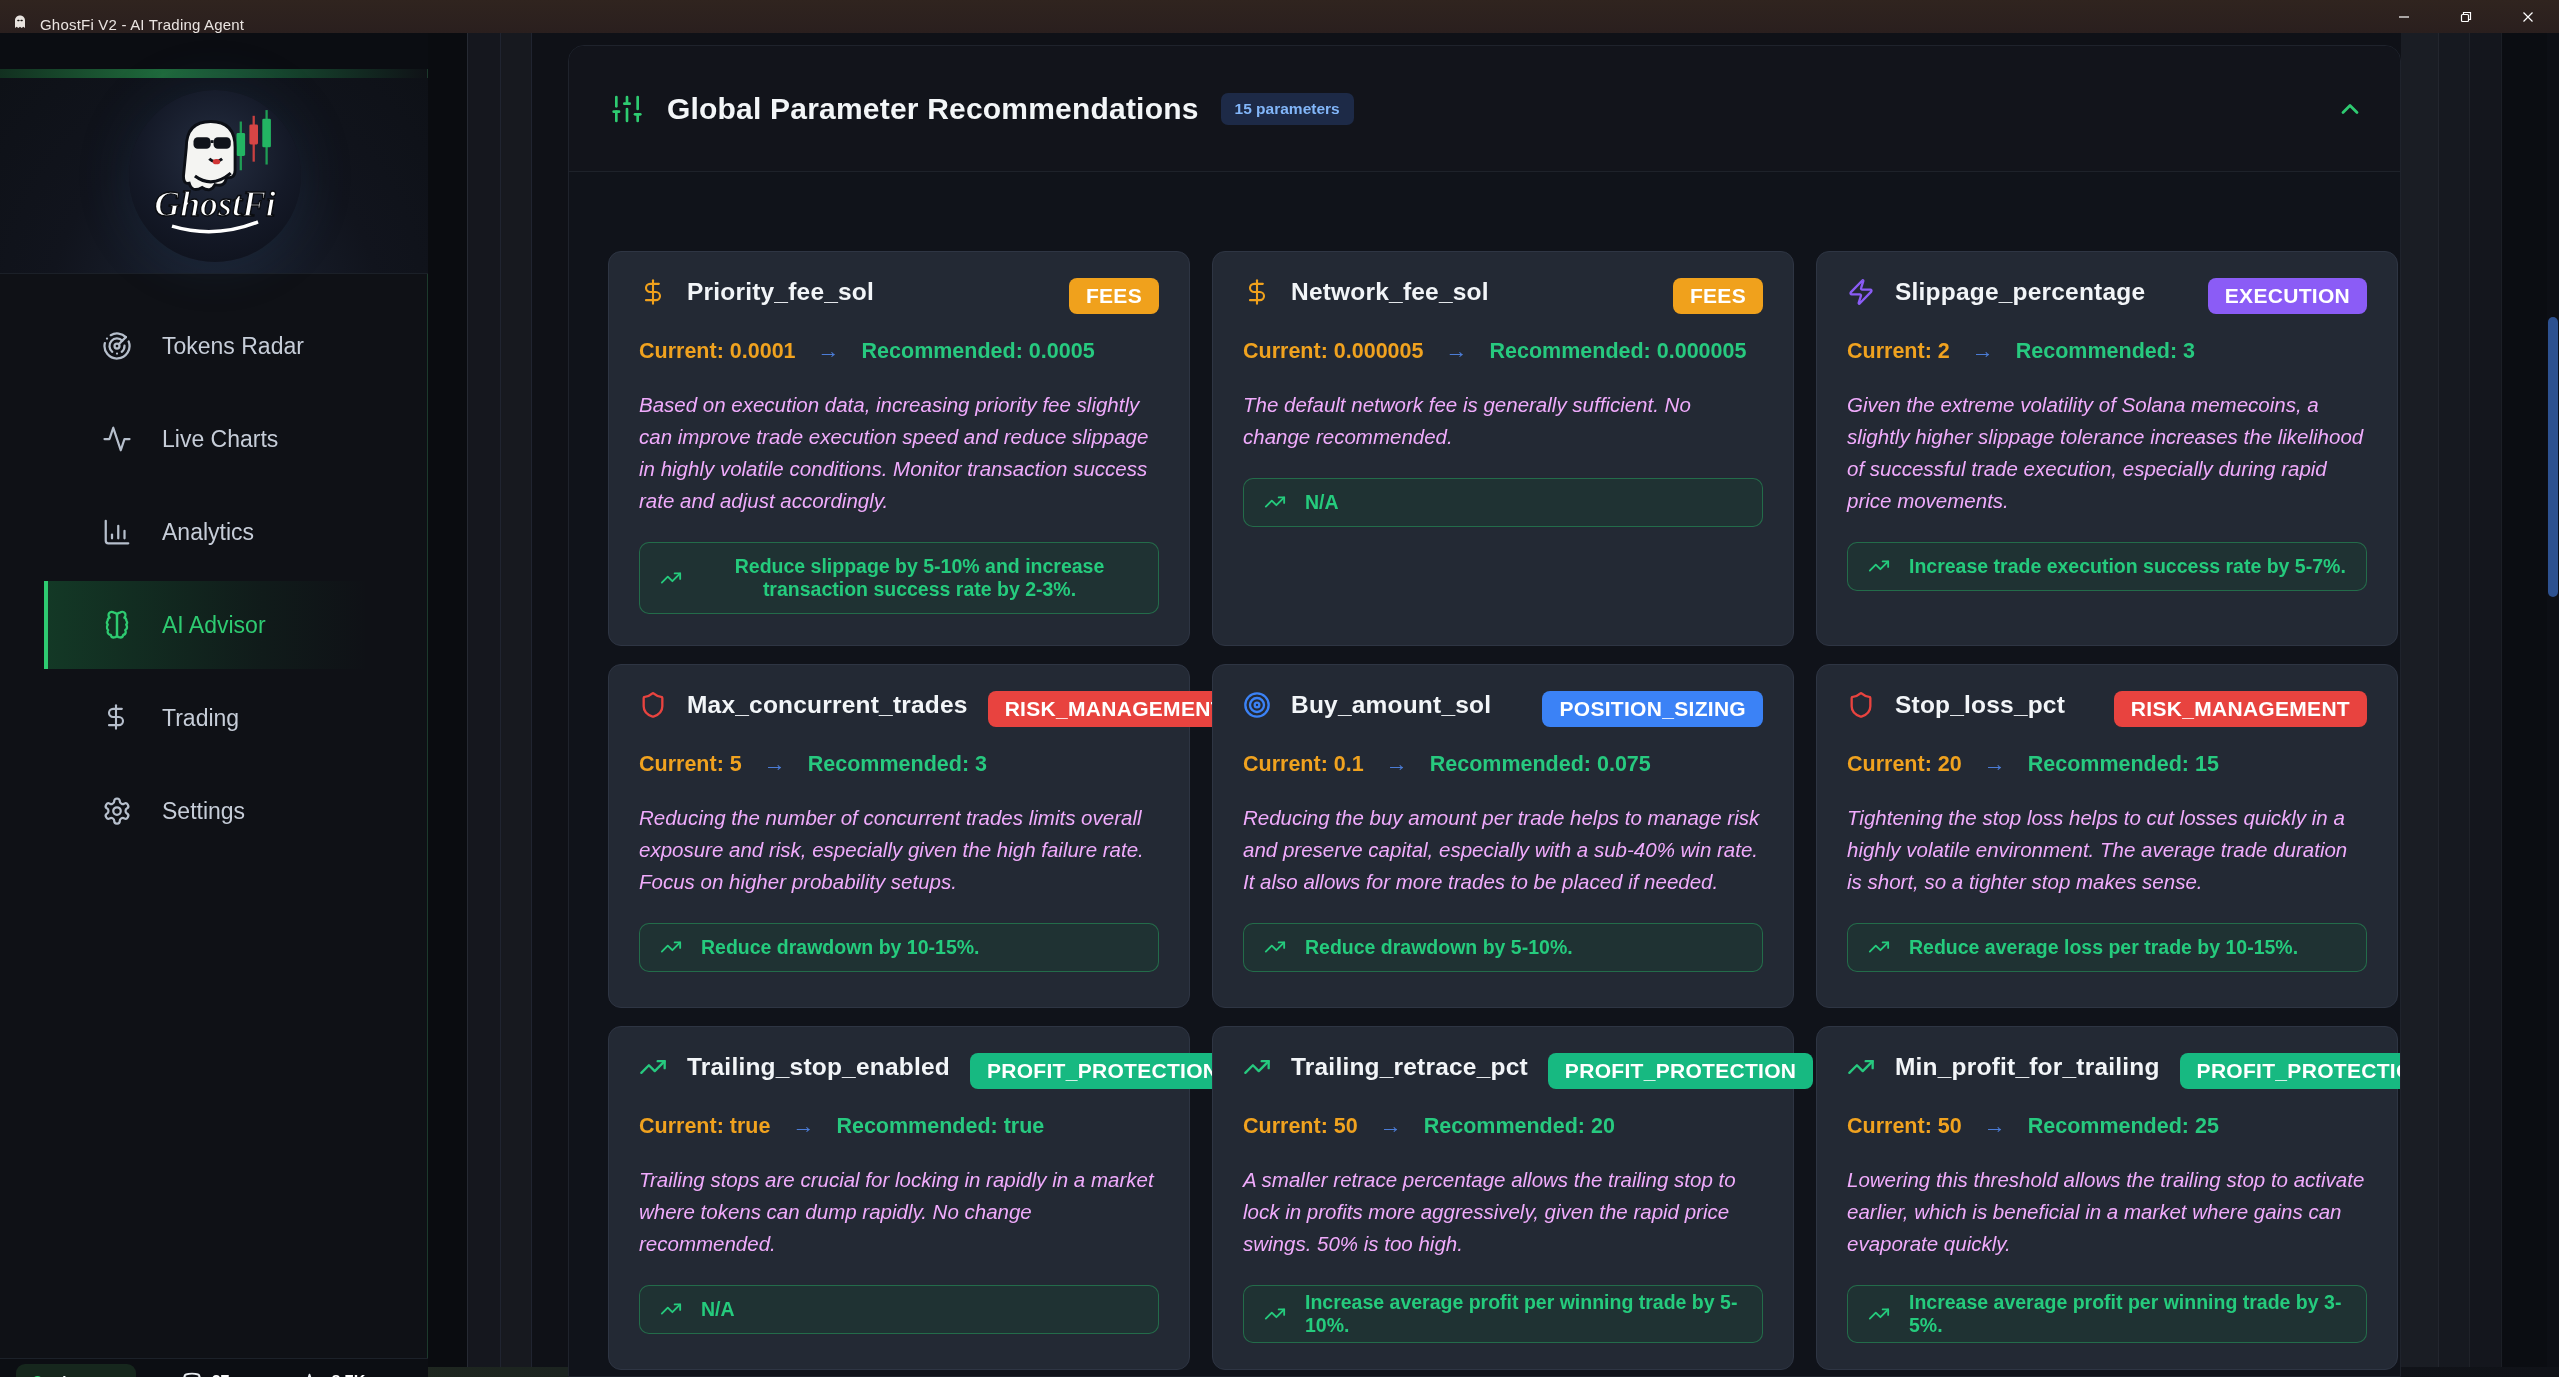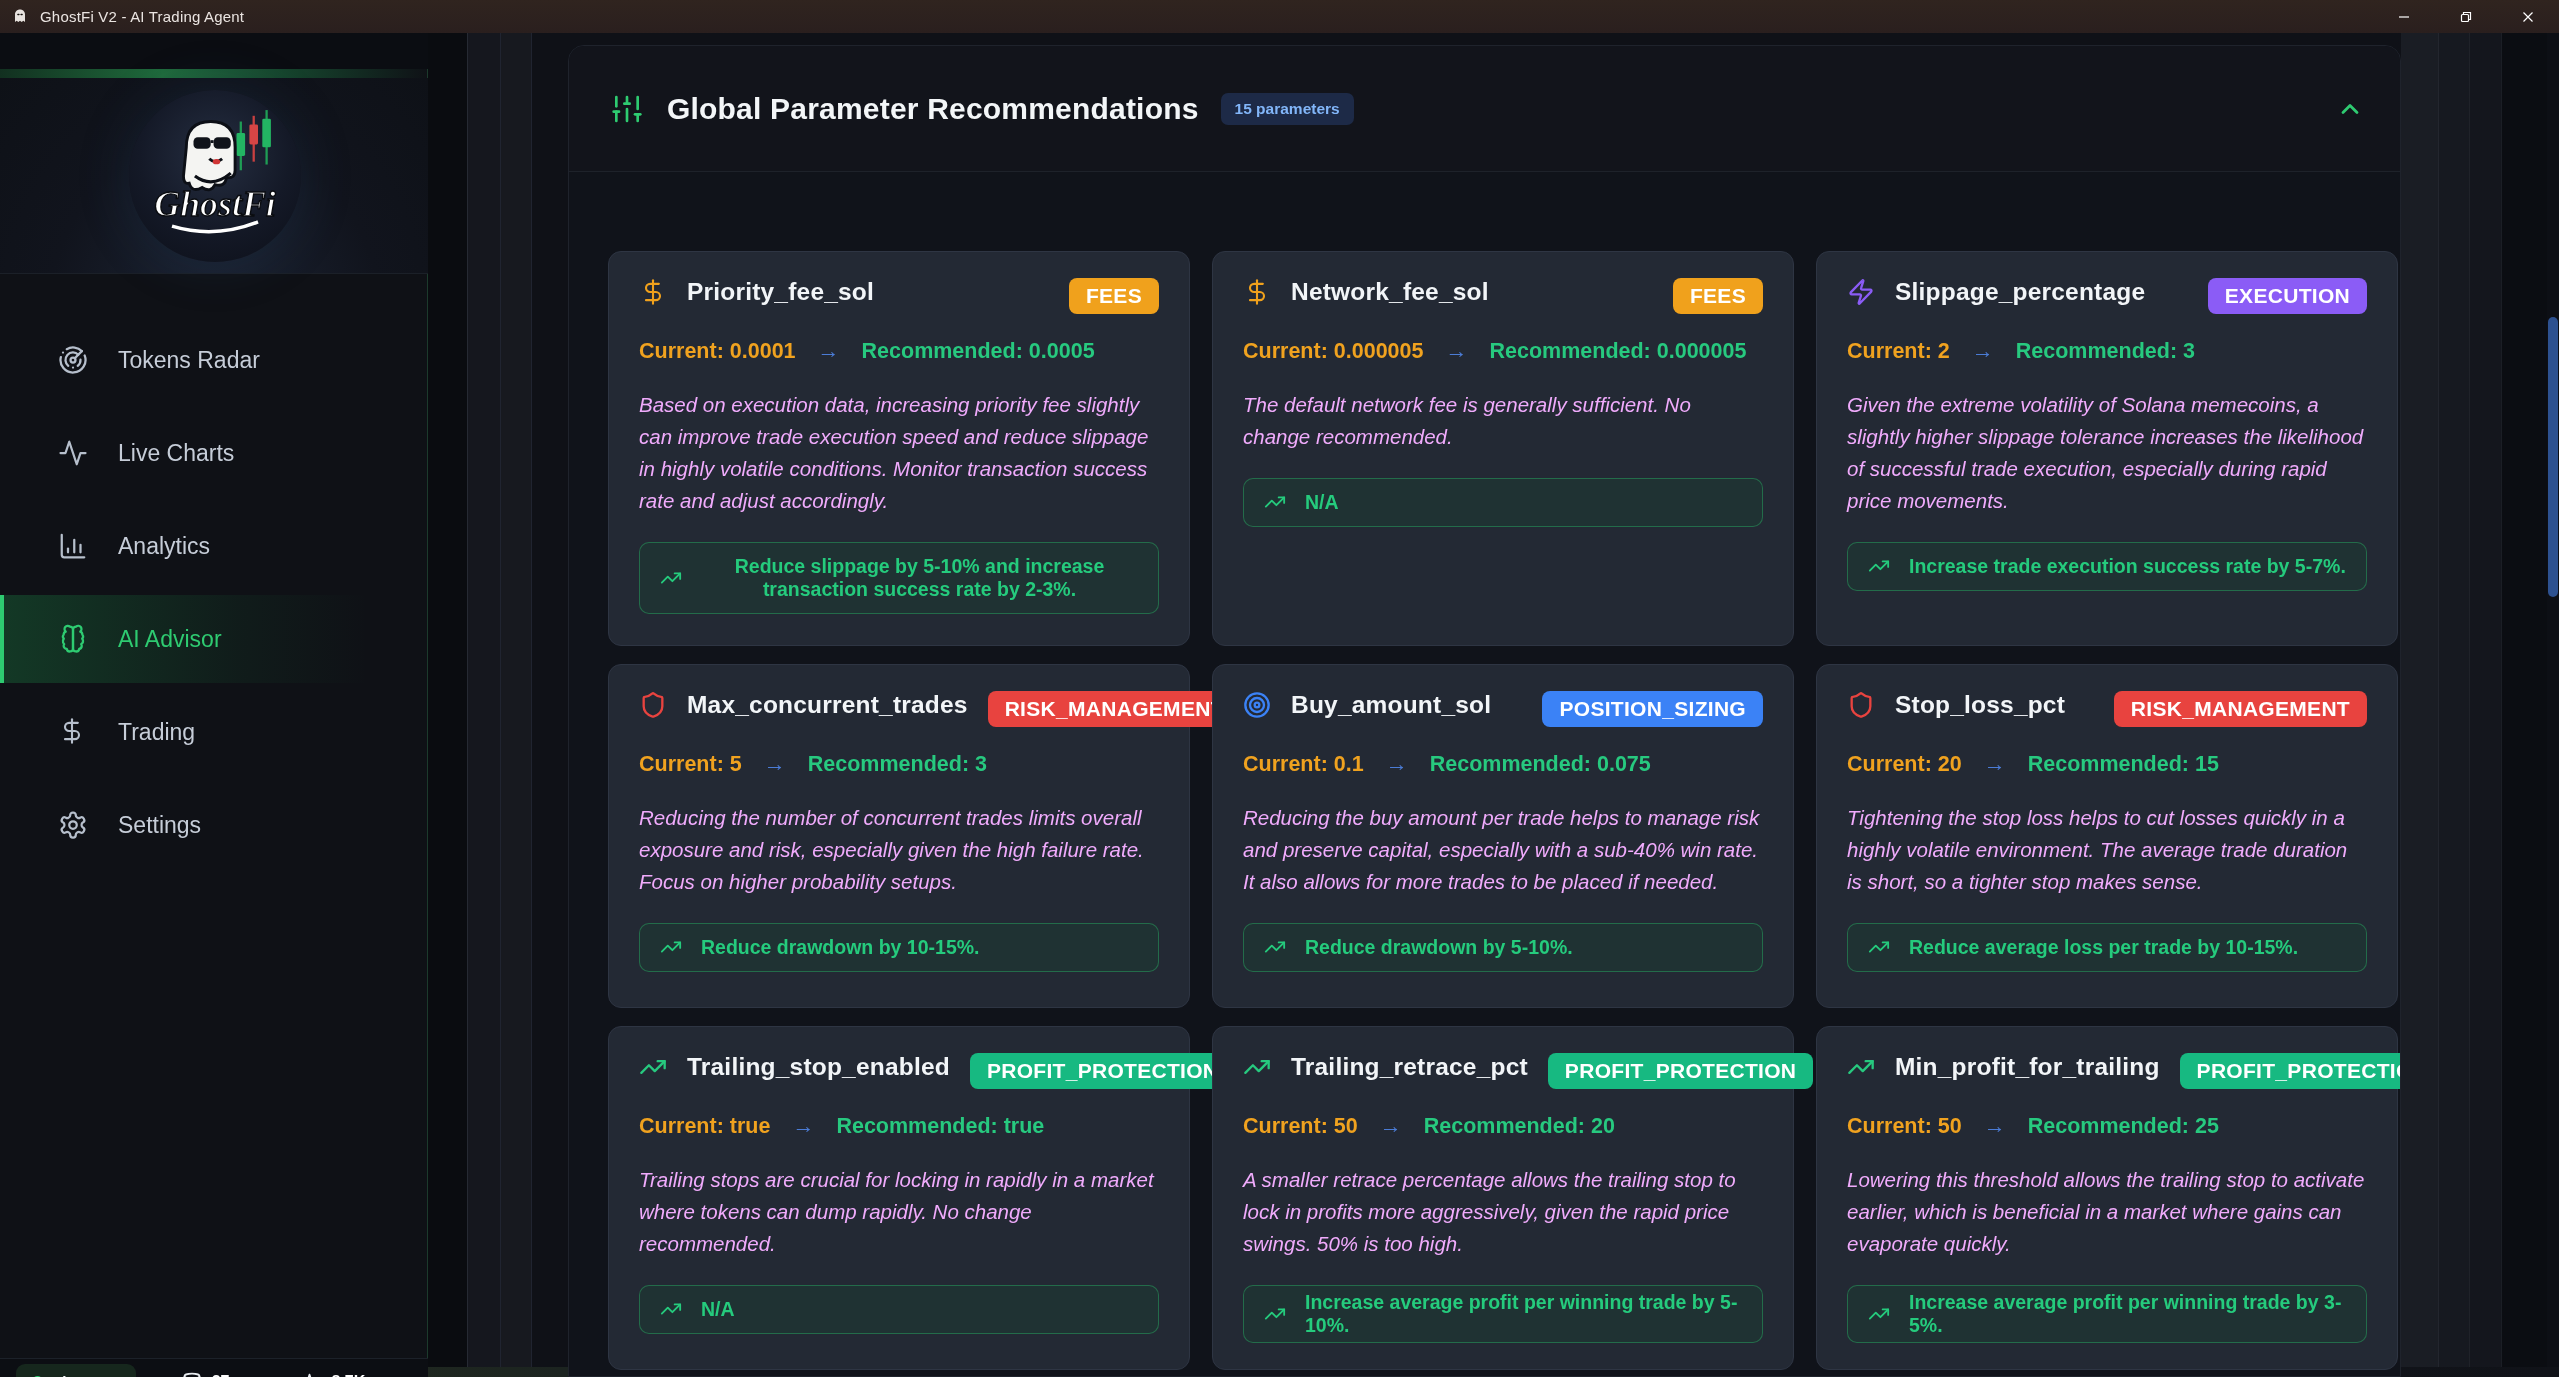--- a/index.html
+++ b/index.html
@@ -9,21 +9,21 @@
     background:#0b0d12;
     font-family:"Liberation Sans","DejaVu Sans",sans-serif;
     -webkit-font-smoothing:antialiased;
   }
   svg { display:block; }
 
   
   .titlebar {
     position:absolute; left:0; top:0; width:2559px; height:33px;
     background:linear-gradient(180deg,#30241f,#2a1f1e);
-    display:flex; align-items:center; color:#eae4e1;
+    display:flex; align-items:flex-end; color:#eae4e1;
   }
   .titlebar .app-ico { margin-left:10px; width:20px; height:20px; }
   .titlebar .ttl { margin-left:10px; font-size:15px; letter-spacing:.2px; }
   .win-controls { margin-left:auto; display:flex; height:100%; }
   .win-btn { width:62px; height:33px; display:flex; align-items:center; justify-content:center; color:#fff; }
 
   
   .sidebar {
     position:absolute; left:0; top:33px; width:428px; height:1344px;
     background:#0f1116; border-right:1px solid #1c3a2c;margin-top:36px;
@@ -35,21 +35,21 @@
   .logo-section {
     position:absolute; left:0; top:9px; width:428px; height:196px;
     background:radial-gradient(ellipse at 50% 125%, #1c2434 0%, #11141d 55%, #0e1117 100%);
     border-bottom:1px solid #1b2028;
   }
   .emblem {
     position:absolute; left:129px; top:12px; width:172px; height:172px; border-radius:50%;
     background:radial-gradient(circle at 50% 38%, #252e41 0%, #141927 55%, #0c0f18 100%);
     box-shadow:0 0 46px 8px rgba(40,70,110,.18);
   }
-  .nav { position:absolute; left:0; top:242px; width:369px; }
+  .nav { position:absolute; left:0; top:228px; width:369px;padding-left:44px; }
   .nav-item {
     height:88px; margin:5px 0; display:flex; align-items:center;
     padding-left:58px; gap:30px; color:#c6cdd8; font-size:23px; cursor:pointer;
   }
   .nav-item .nico { width:30px; height:30px; color:#b6bfcc; flex:0 0 30px; }
   .nav-item.active {
     background:linear-gradient(90deg, rgba(34,197,94,.22) 0%, rgba(34,197,94,.06) 65%, rgba(34,197,94,0) 100%);
     border-left:4px solid #2ecb71; padding-left:54px; color:#2ecb71;
   }
   .nav-item.active .nico { color:#2ecb71; }

